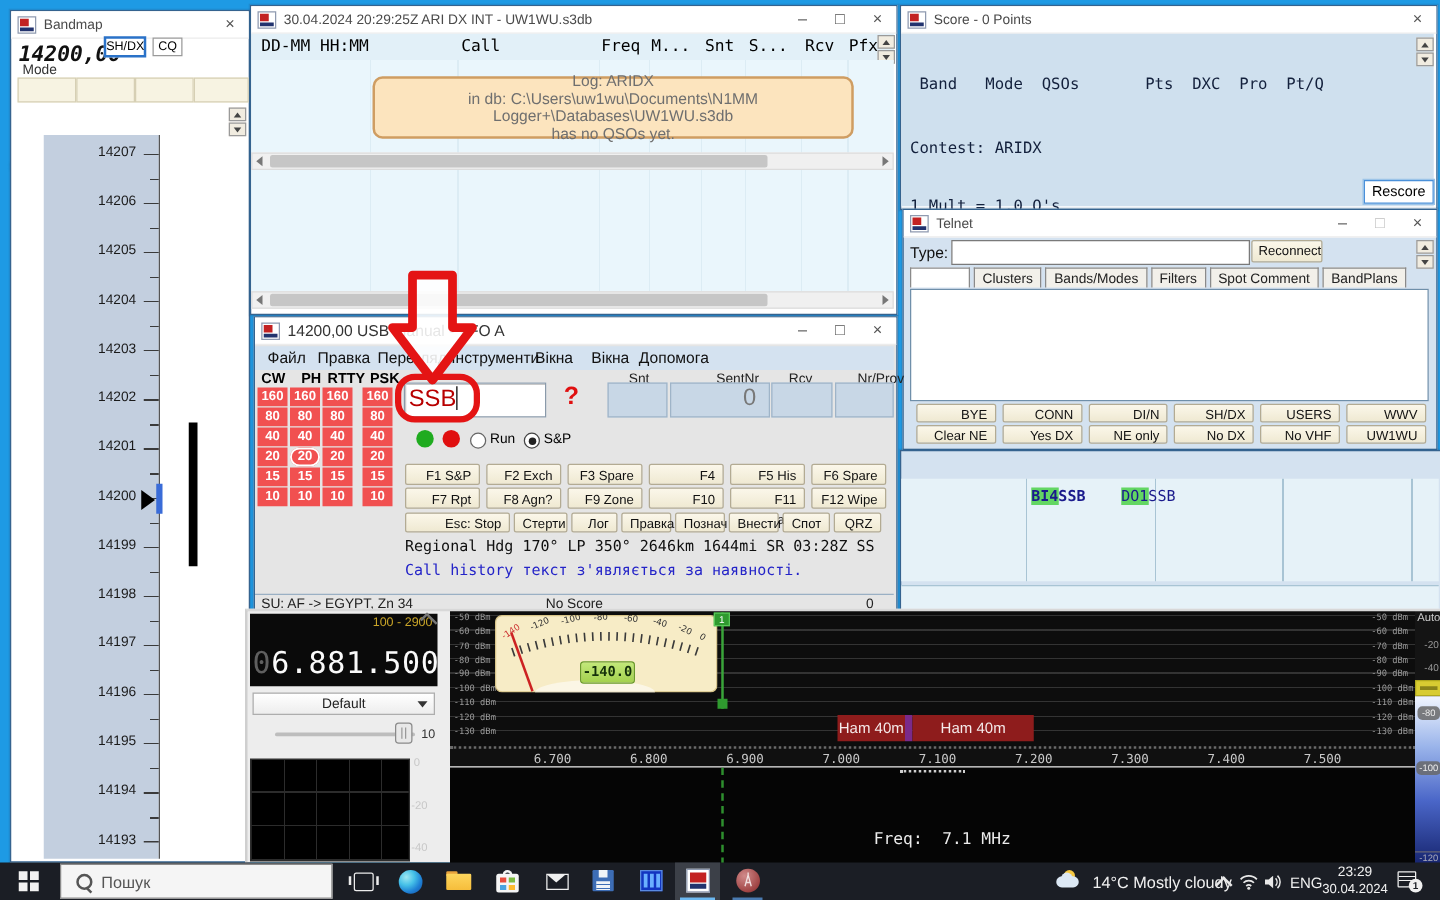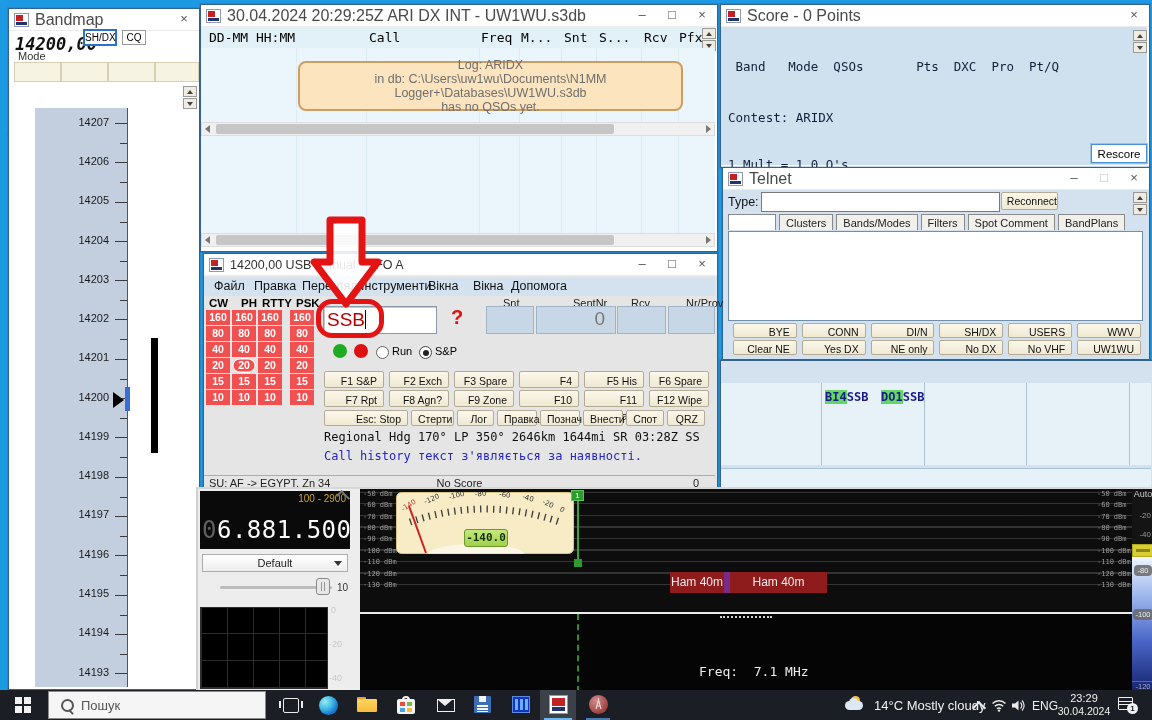--- a/index.html
+++ b/index.html
@@ -4,21 +4,21 @@
 <style>
   html,body{margin:0;padding:0}
   body{width:1152px;height:720px;position:relative;overflow:hidden;
        background:#1e9ae4;font-family:"Liberation Sans",sans-serif;
        -webkit-font-smoothing:antialiased}
   .abs{position:absolute}
   .mono{font-family:"DejaVu Sans Mono",monospace}
   .win{position:absolute;background:#fff;border:1px solid #35638f;box-shadow:0 0 0 1px rgba(40,90,140,.25)}
   .tbar{position:absolute;left:0;top:0;right:0;height:22px;background:#fff;display:flex;align-items:center;
         padding-left:5px;gap:6px;border-bottom:1px solid #ececec;box-sizing:border-box}
-  .ttext{font-size:16px;color:#4a4a4a;white-space:nowrap}
+  .ttext{font-size:11px;color:#4a4a4a;white-space:nowrap}
   .tbtns{margin-left:auto;display:flex;height:22px}
   .tb{width:30px;text-align:center;line-height:20px;font-size:13px;color:#555}
   .tb.dis{color:#c0c0c0}
   .nicon{width:15px;height:14px;background:#fff;border:1px solid #8f9ab0;position:relative;flex:none;box-sizing:border-box}
   .nicon::before{content:"";position:absolute;left:1px;top:1px;width:7px;height:6px;background:#c32222}
   .nicon::after{content:"";position:absolute;left:1px;right:1px;bottom:1px;height:3px;background:#22336e}
   .spin{position:absolute;width:14px;display:flex;flex-direction:column;gap:1px}
   .spin span{height:11px;background:#f1ece0;border:1px solid #9a9a9a;position:relative;box-sizing:border-box}
   .spin span::after{content:"";position:absolute;left:3px;border-left:3px solid transparent;border-right:3px solid transparent}
   .spin .up::after{top:3px;border-bottom:4px solid #444}
@@ -309,21 +309,21 @@
     <span style="position:absolute;right:16px;top:1px">0</span>
   </div>
 </div>
 
 <div class="win" style="left:720px;top:360px;width:432px;height:132px;background:#d4e2f0">
   <div class="abs" style="left:0;top:22px;width:430px;height:82px;background:#e6f2f8;
               background-image:linear-gradient(90deg,transparent 100px,#a8c4d4 100px,#a8c4d4 101px,transparent 101px,transparent 203px,#a8c4d4 203px,#a8c4d4 204px,transparent 204px,transparent 305px,#a8c4d4 305px,#a8c4d4 306px,transparent 306px,transparent 408px,#a8c4d4 408px,#a8c4d4 409px,transparent 409px)">
     <span class="abs mono" style="left:104px;top:7px;font-size:12px;font-weight:bold;color:#1a1a8c">
       <span style="background:#63d663">BI4</span><span>SSB</span>
     </span>
-    <span class="abs mono" style="left:160px;top:7px;font-size:12px;font-weight:bold;color:#1a1a8c">
+    <span class="abs mono" style="left:176px;top:7px;font-size:12px;font-weight:normal;color:#1a1a8c">
       <span style="background:#63d663">DO1</span><span>SSB</span>
     </span>
   </div>
   <div class="abs" style="left:0;top:107px;width:430px;height:21px;background:#e6f2f8;border-top:1px solid #a8c4d4"></div>
 </div>
 
 <div class="abs" style="left:196px;top:487px;width:956px;height:203px;background:#ededed;border-top:2px solid #d8d8d8;border-left:2px solid #cfcfcf;box-sizing:border-box">
 
   <div class="abs" style="left:2px;top:2px;width:150px;height:58px;background:#0a0a0a">
     <span class="abs" style="right:4px;top:2px;font-size:10px;color:#c8a428">100 - 2900</span>
@@ -388,20 +388,31 @@
     <div class="abs" style="left:217px;top:1px;width:2px;height:77px;background:#3aa43a"></div>
     <div class="abs" style="left:211px;top:1px;width:13px;height:11px;background:#2f9a2f;border:1px solid #58c858;box-sizing:border-box;
                 color:#fff;font-size:8px;text-align:center;line-height:9px">1</div>
     <div class="abs" style="left:214px;top:70px;width:8px;height:8px;background:#2f9a2f"></div>
 
     <div class="bandbar" style="left:310px;width:54px;background:#8e1c1c">Ham 40m</div>
     <div class="bandbar" style="left:364px;width:6px;background:#7a2a8a"></div>
     <div class="bandbar" style="left:370px;width:97px;background:#8e1c1c">Ham 40m</div>
   </div>
 
+  <div class="abs" style="left:162px;top:108px;width:772px;height:16px;background:#101010;border-top:2px dotted #6a6a6a;box-sizing:border-box">
+    <span class="xtick" style="left:64px">6.700</span>
+    <span class="xtick" style="left:141px">6.800</span>
+    <span class="xtick" style="left:218px">6.900</span>
+    <span class="xtick" style="left:295px">7.000</span>
+    <span class="xtick" style="left:372px">7.100</span>
+    <span class="xtick" style="left:449px">7.200</span>
+    <span class="xtick" style="left:526px">7.300</span>
+    <span class="xtick" style="left:603px">7.400</span>
+    <span class="xtick" style="left:680px">7.500</span>
+  </div>
 
   <div class="abs" style="left:162px;top:125px;width:772px;height:78px;background:#050505;overflow:hidden">
     <div style="position:absolute;left:217px;top:0;width:0;height:78px;border-left:2px dashed #2e8f2e"></div>
     <div style="position:absolute;left:360px;top:2px;width:52px;height:0;border-top:2px dotted #cfcfcf"></div>
     <span class="abs mono" style="left:339px;top:50px;font-size:13px;color:#ececec;white-space:pre">Freq:  7.1 MHz</span>
   </div>
 
   <div class="abs" style="left:934px;top:0;width:22px;height:203px;background:#141414">
     <span style="position:absolute;left:0;right:0;top:0;text-align:center;font-size:9px;color:#cccccc">Auto</span>
     <span style="position:absolute;right:3px;top:22px;font-size:8px;color:#999">-20</span>

